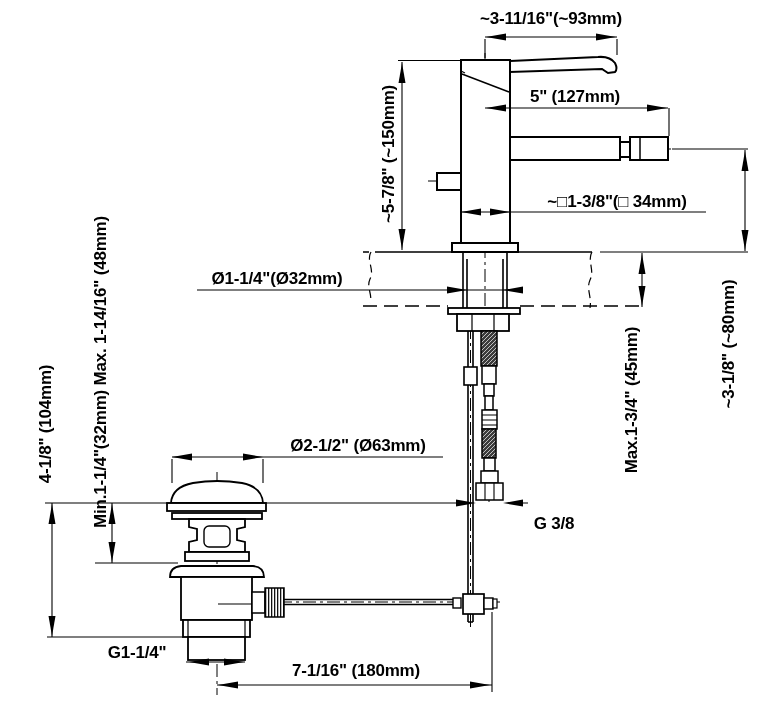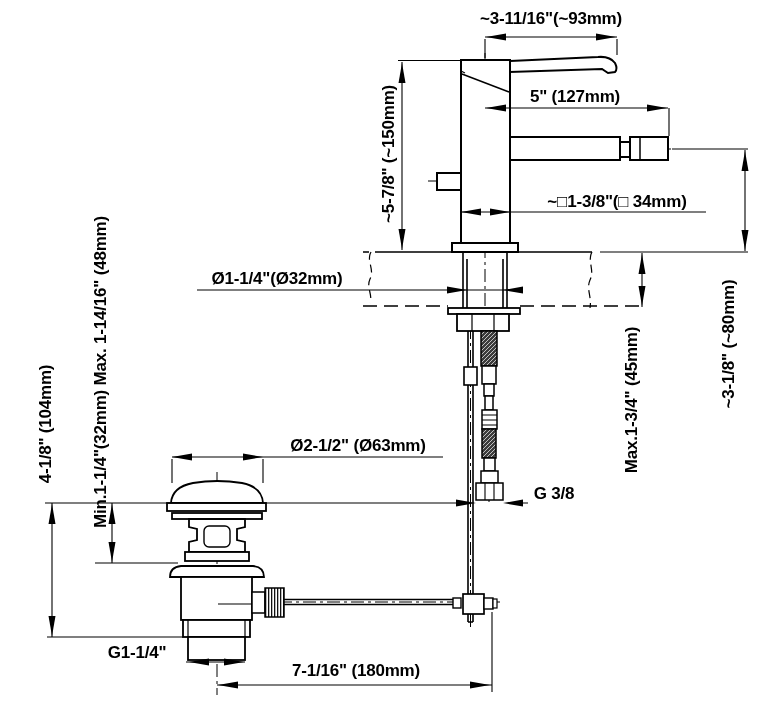--- a/index.html
+++ b/index.html
@@ -162,19 +162,19 @@
 </svg>
 
   <div class="lbl" style="left:551px;top:19px">~3-11/16"(~93mm)</div>
   <div class="lbl" style="left:575px;top:97px">5" (127mm)</div>
   <div class="lbl" style="left:617px;top:202px">~□1-3/8"(□ 34mm)</div>
   <div class="lbl rot" style="left:389px;top:154px">~5-7/8" (~150mm)</div>
   <div class="lbl" style="left:277px;top:279px">Ø1-1/4"(Ø32mm)</div>
   <div class="lbl rot" style="left:101px;top:372px">Min.1-1/4"(32mm) Max. 1-14/16" (48mm)</div>
   <div class="lbl rot" style="left:46px;top:424px">4-1/8" (104mm)</div>
   <div class="lbl" style="left:358px;top:446px">Ø2-1/2" (Ø63mm)</div>
-  <div class="lbl" style="left:554px;top:494px">G 3/8</div>
+  <div class="lbl" style="left:554px;top:524px">G 3/8</div>
   <div class="lbl" style="left:137px;top:653px">G1-1/4"</div>
   <div class="lbl" style="left:356px;top:671px">7-1/16" (180mm)</div>
   <div class="lbl rot" style="left:632px;top:400px">Max.1-3/4" (45mm)</div>
   <div class="lbl rot" style="left:729px;top:344px">~3-1/8" (~80mm)</div>
 
 </div>
 
 </body></html>

